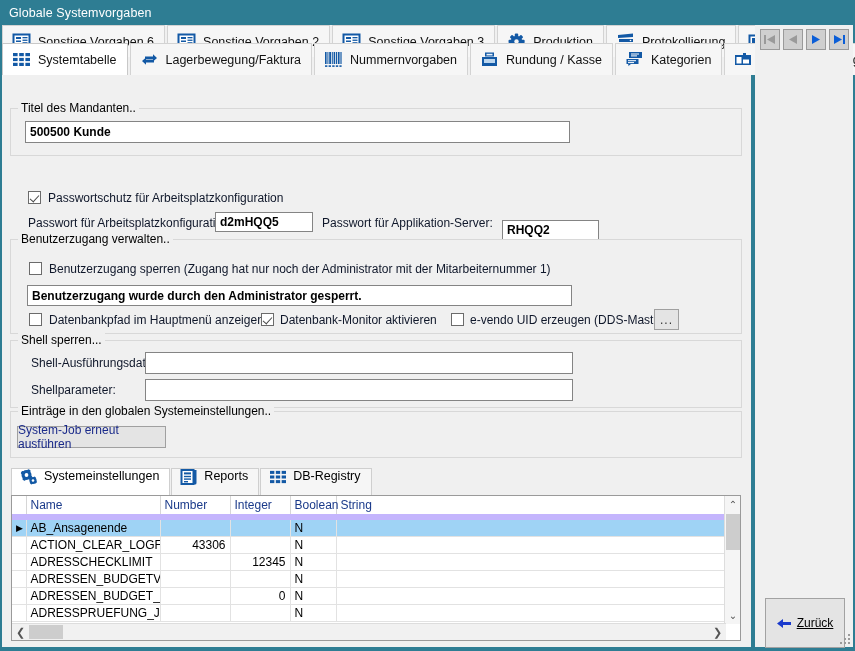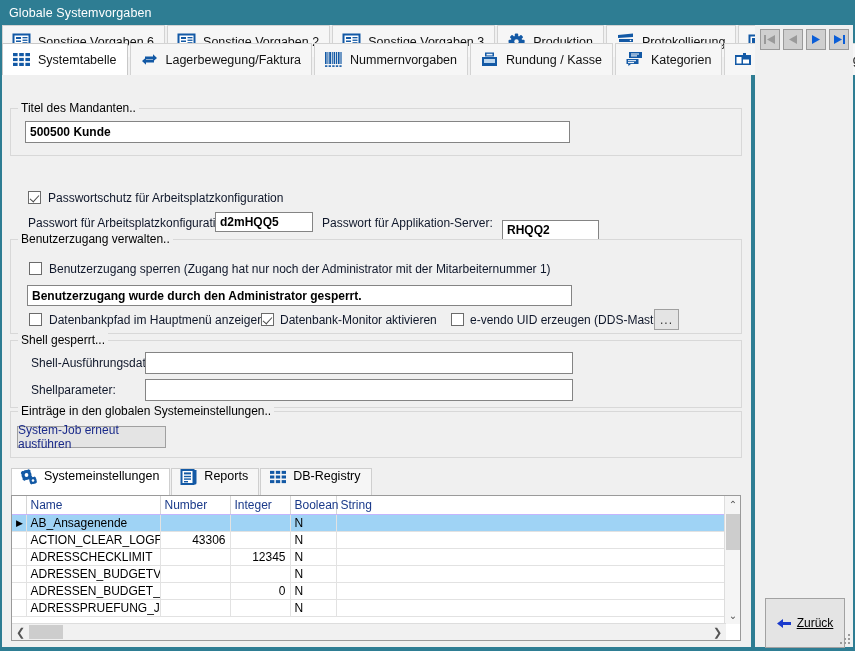--- a/index.html
+++ b/index.html
@@ -39,21 +39,21 @@
        display:flex;align-items:flex-end;justify-content:center;font-size:12px;color:#333;cursor:default;
        padding-bottom:2px;letter-spacing:1px;}
   
   .btabs{position:absolute;left:9px;top:443px;height:27px;display:flex;}
   .btab{height:27px;display:flex;align-items:flex-start;gap:6px;padding:0 10px 0 8px;background:#f6f6f6;
         border:1px solid #cfcfcf;border-bottom:none;box-sizing:border-box;font-size:12.5px;margin-right:1px;cursor:default;}
   .btab.active{background:#fff;}
   .gridwrap{position:absolute;left:9px;top:470px;width:730px;height:146px;background:#fff;border:1px solid #9a9a9a;box-sizing:border-box;}
   table.grid{border-collapse:collapse;width:714px;table-layout:fixed;font-size:12px;}
   table.grid th{font-weight:normal;text-align:left;color:#1a3a8a;background:#fff;
-      border-right:1px solid #d6d6d6;border-bottom:1px solid #c4b5fd;padding:2px 4px;height:17px;box-sizing:border-box;}
+      border-right:1px solid #d6d6d6;border-bottom:6px solid #c4b5fd;padding:2px 4px;height:17px;box-sizing:border-box;}
   table.grid td{border-right:1px solid #e2e2e2;border-bottom:1px solid #e2e2e2;padding:1px 4px;height:17px;
       box-sizing:border-box;overflow:hidden;white-space:nowrap;}
   table.grid tr.sel td{background:#9fd3f5;}
   td.num{text-align:right;}
   td.ind{text-align:center;padding:0;color:#000;font-size:9px;}
   .vscroll{position:absolute;right:0;top:0;width:16px;height:128px;background:#f5f5f5;border-left:1px solid #ddd;box-sizing:border-box;}
   .vthumb{position:absolute;left:1px;top:18px;width:14px;height:36px;background:#cdcdcd;}
   .sbtn{position:absolute;left:0;width:16px;height:17px;display:flex;align-items:center;justify-content:center;color:#555;font-size:10px;}
   .hscroll{position:absolute;left:0;bottom:0;width:714px;height:17px;background:#f1f1f1;border-top:1px solid #ddd;box-sizing:border-box;}
   .hthumb{position:absolute;left:17px;top:1px;width:34px;height:14px;background:#cdcdcd;}
@@ -318,21 +318,21 @@
 
       <div class="cb" style="left:440px;top:73px;"></div>
       <span class="lbl" style="left:459px;top:73px;">e-vendo UID erzeugen (DDS-Master)</span>
 
       <div class="dotsbtn" style="left:643px;top:69px;width:25px;height:21px;">
         <span>...</span>
       </div>
     </div>
 
     <div class="grp" style="left:8px;top:315px;width:732px;height:68px;">
-      <span class="lg">Shell gesperrt...</span>
+      <span class="lg">Shell sperren...</span>
 
       <span class="lbl" style="left:20px;top:15px;">Shell-Ausführungsdatei:</span>
       <div class="fld" style="left:134px;top:11px;width:428px;height:22px;">
         <span></span>
       </div>
 
       <span class="lbl" style="left:20px;top:42px;">Shellparameter:</span>
       <div class="fld" style="left:134px;top:38px;width:428px;height:22px;">
         <span></span>
       </div>

